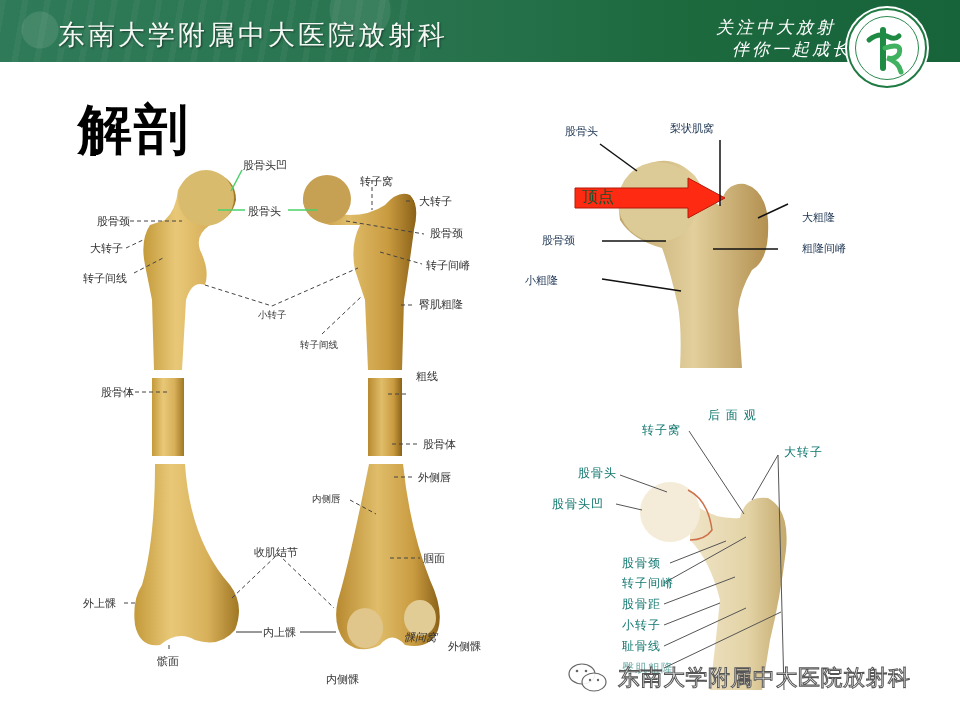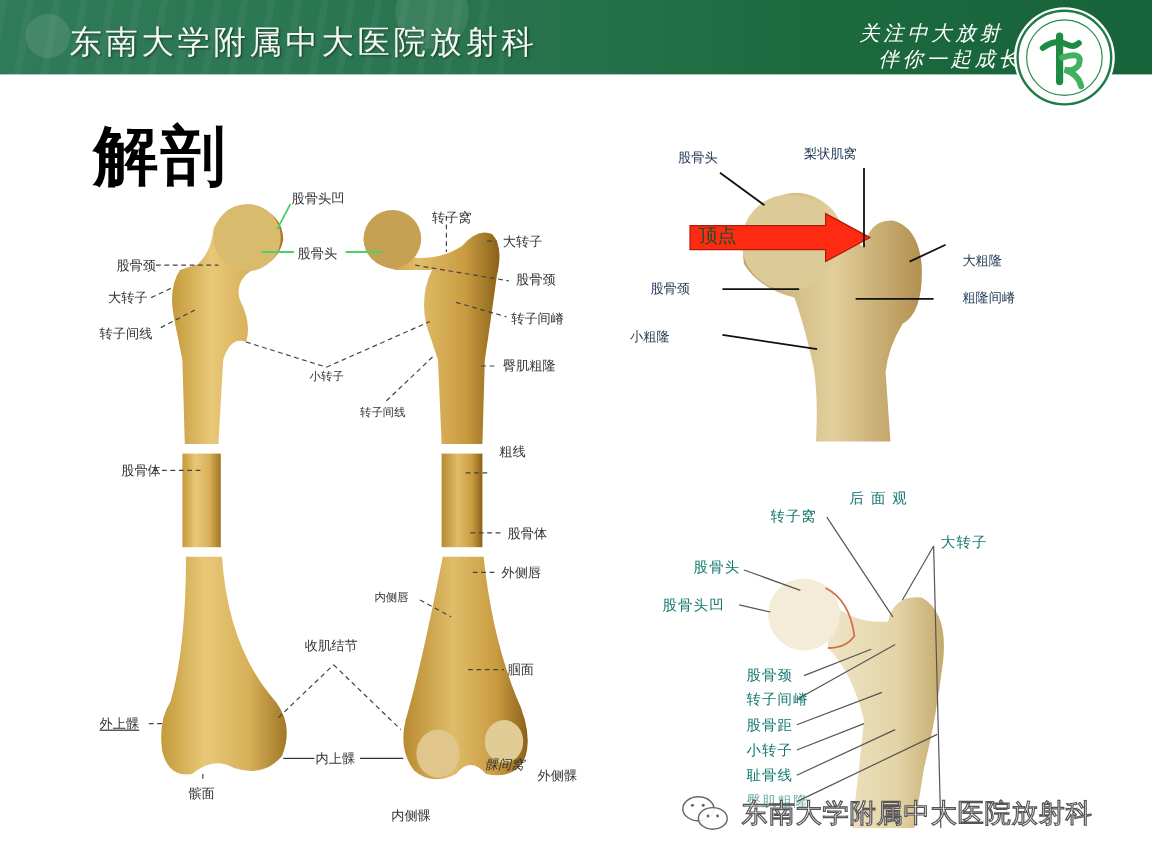--- a/index.html
+++ b/index.html
@@ -151,23 +151,23 @@
   <span class="lbl" style="left:419px;top:196px;">大转子</span>
   <span class="lbl" style="left:430px;top:228px;">股骨颈</span>
   <span class="lbl" style="left:426px;top:260px;">转子间嵴</span>
   <span class="lbl" style="left:419px;top:299px;">臀肌粗隆</span>
   <span class="lbl small" style="left:300px;top:340px;">转子间线</span>
   <span class="lbl" style="left:101px;top:387px;">股骨体</span>
   <span class="lbl" style="left:416px;top:371px;">粗线</span>
   <span class="lbl" style="left:423px;top:439px;">股骨体</span>
   <span class="lbl" style="left:418px;top:472px;">外侧唇</span>
   <span class="lbl small" style="left:312px;top:494px;">内侧唇</span>
-  <span class="lbl" style="left:254px;top:533px;">收肌结节</span>
+  <span class="lbl" style="left:254px;top:547px;">收肌结节</span>
   <span class="lbl" style="left:423px;top:553px;">腘面</span>
-  <span class="lbl" style="left:83px;top:598px;text-decoration:underline;">外上髁</span>
+  <span class="lbl" style="left:83px;top:598px;">外上髁</span>
   <span class="lbl" style="left:263px;top:627px;">内上髁</span>
   <span class="lbl" style="left:157px;top:656px;">髌面</span>
   <span class="lbl" style="left:326px;top:674px;">内侧髁</span>
   <span class="lbl" style="left:404px;top:632px;font-style:italic;">髁间窝</span>
   <span class="lbl" style="left:448px;top:641px;">外侧髁</span>
 </div>
 
 <div class="figure" style="left:520px;top:110px;width:340px;height:260px;">
   <svg class="layer" width="340" height="260">
     <defs>

